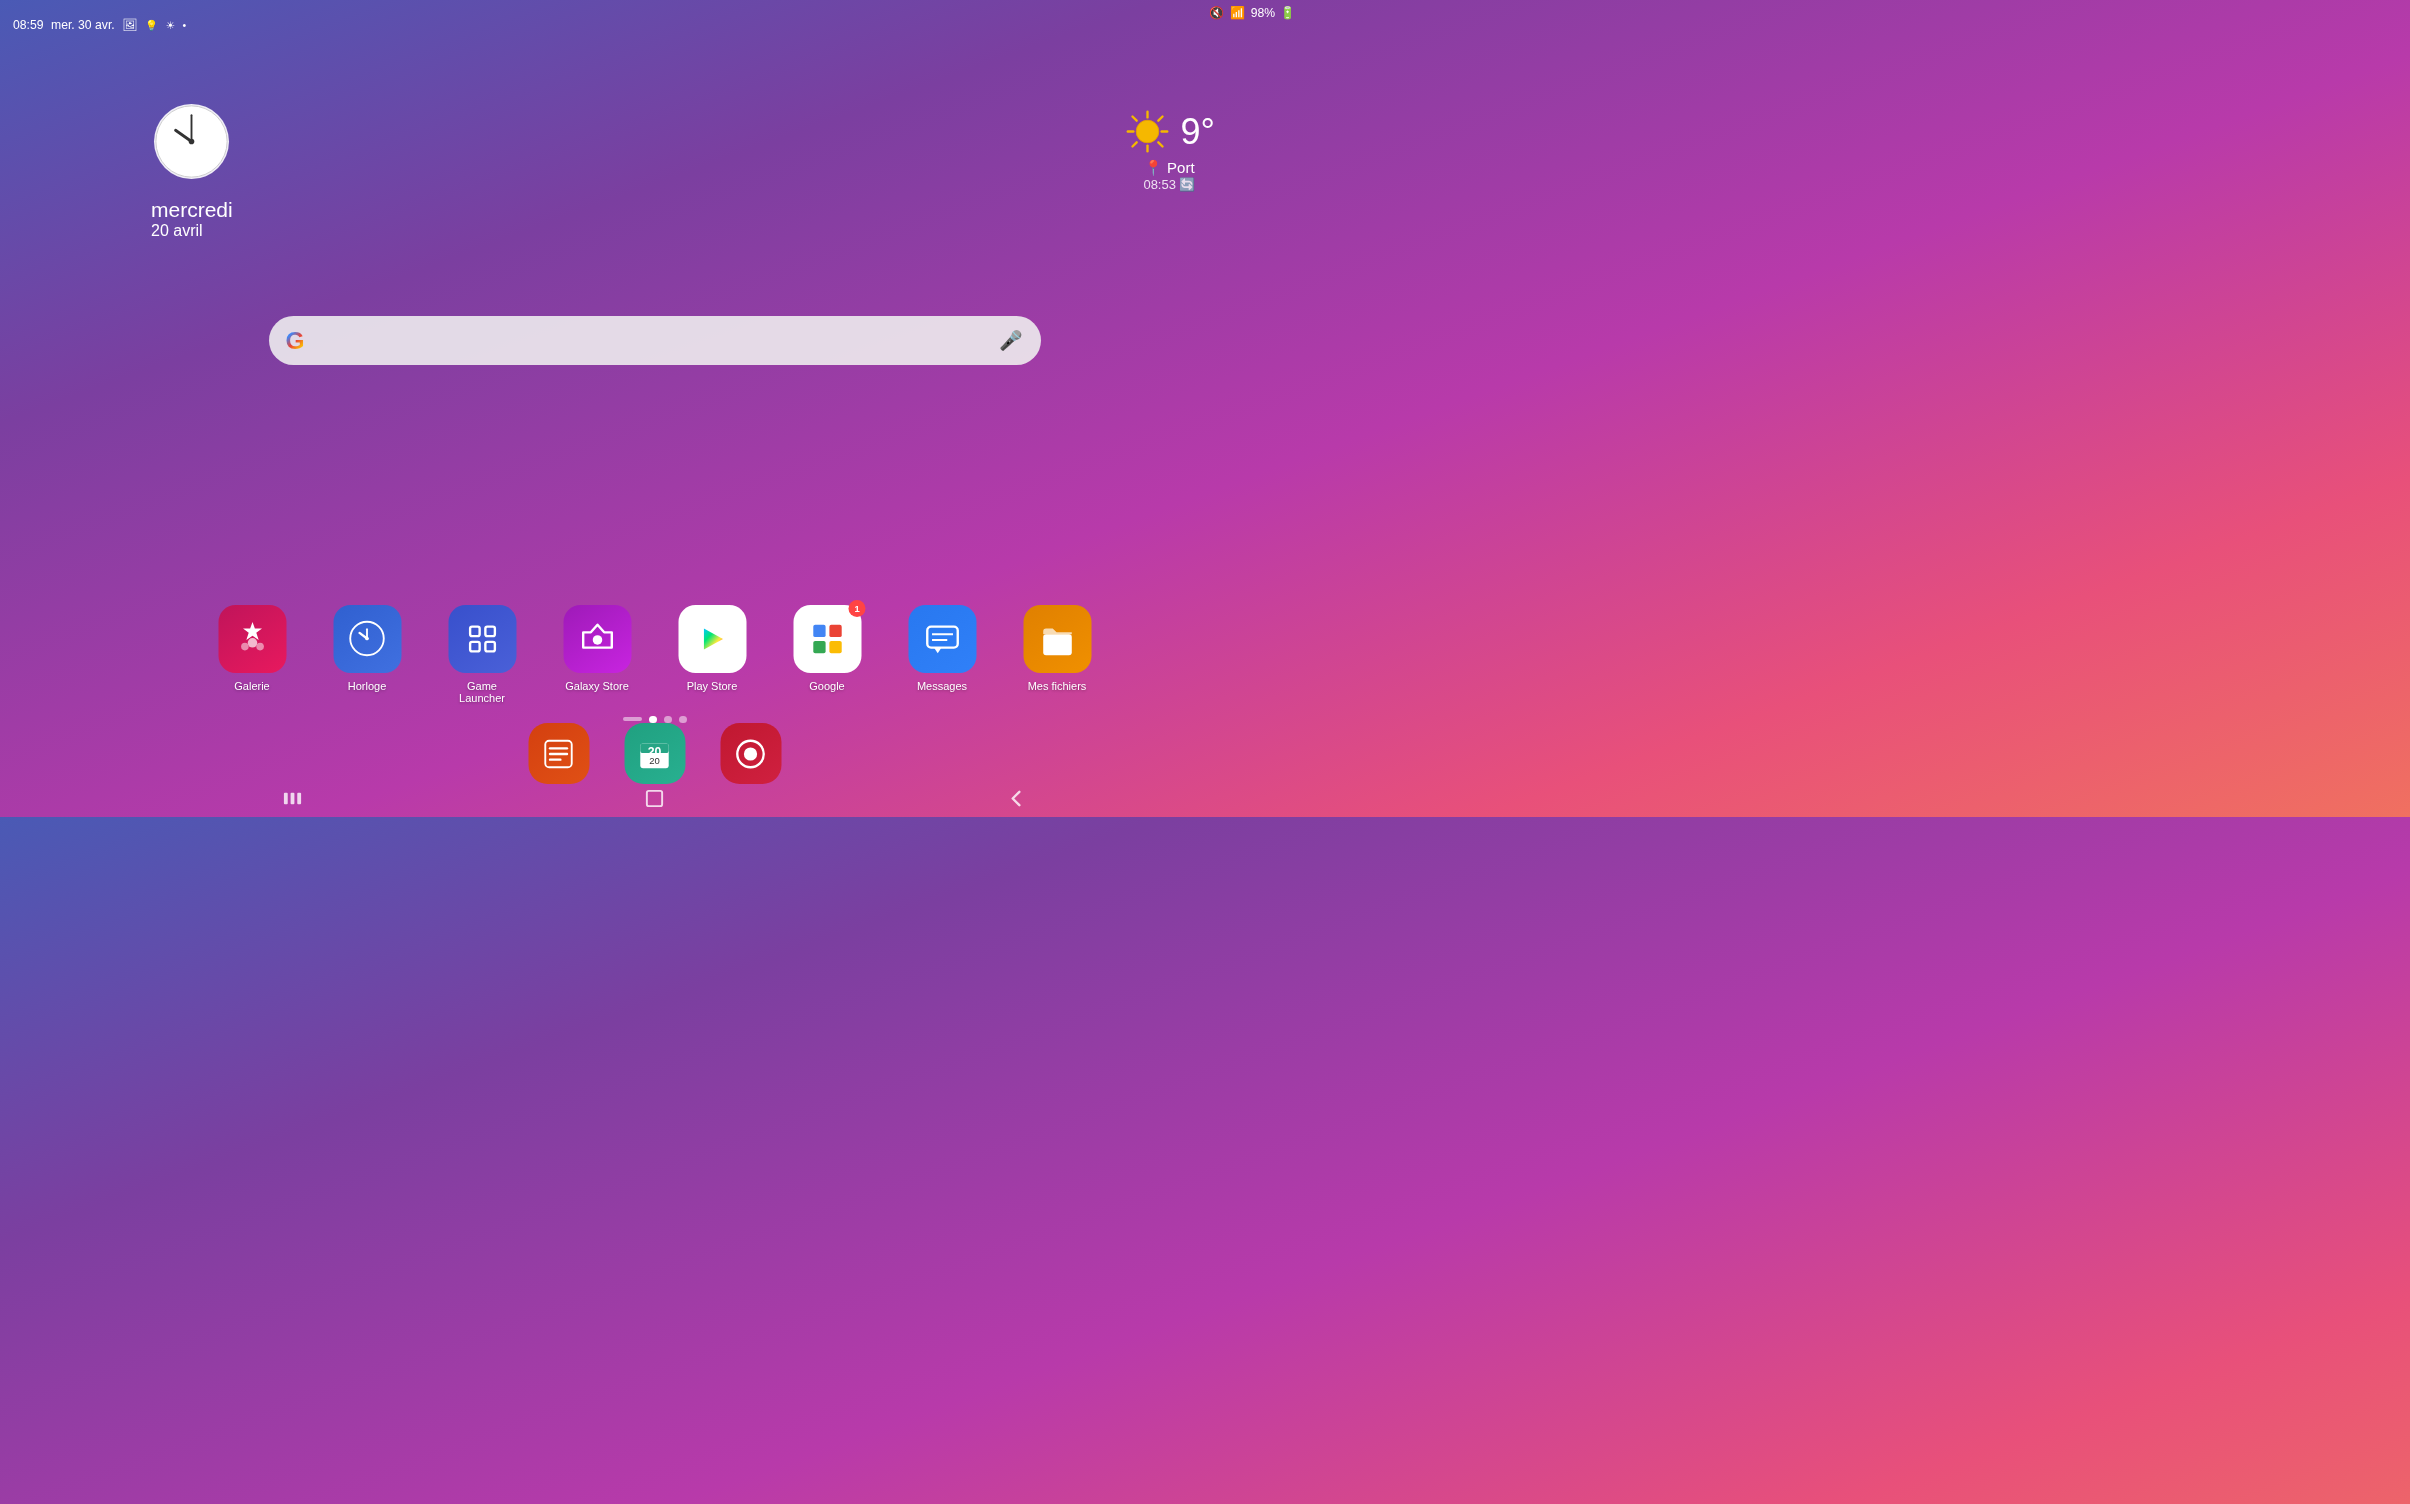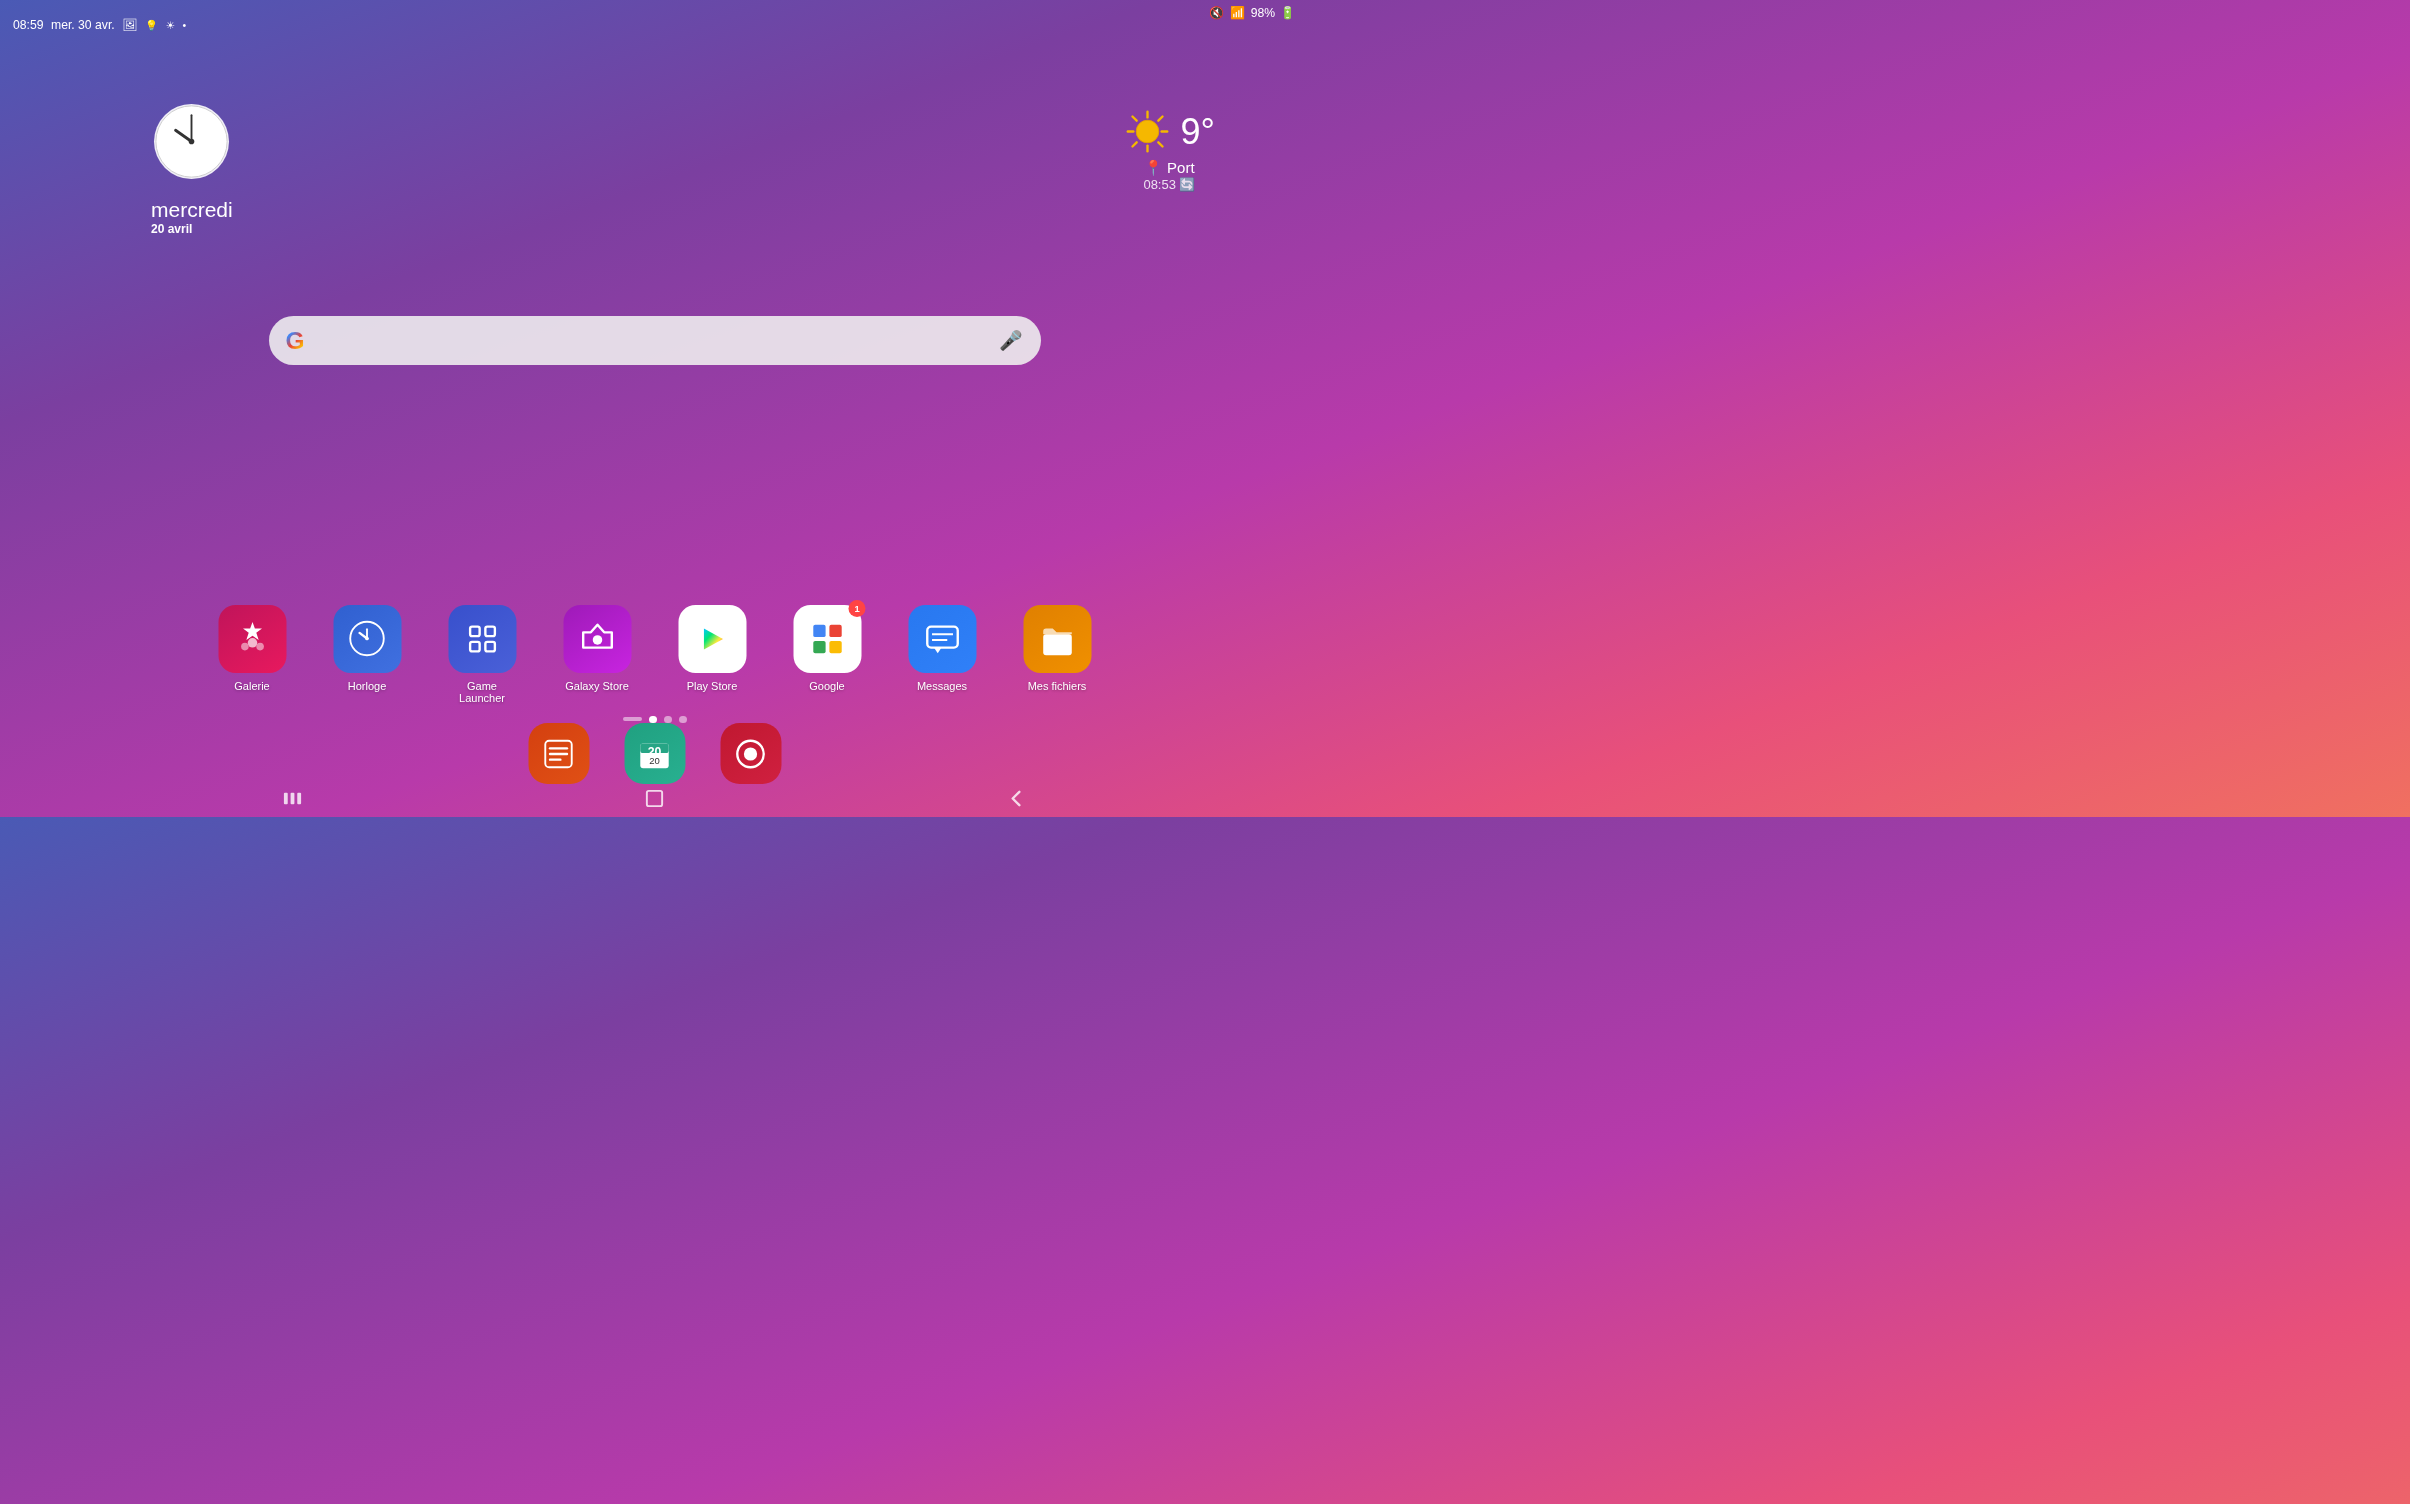--- a/index.html
+++ b/index.html
@@ -66,22 +66,22 @@
     .clock-text {
       color: white;
     }
 
     .clock-day {
       font-size: 21px;
       font-weight: 400;
     }
 
     .clock-date {
-      font-size: 12px;
-      font-weight: 700;
+      font-size: 16px;
+      font-weight: 400;
     }
 
     
     .weather-widget {
       position: absolute;
       top: 108px;
       right: 94px;
       display: flex;
       flex-direction: column;
       align-items: center;

